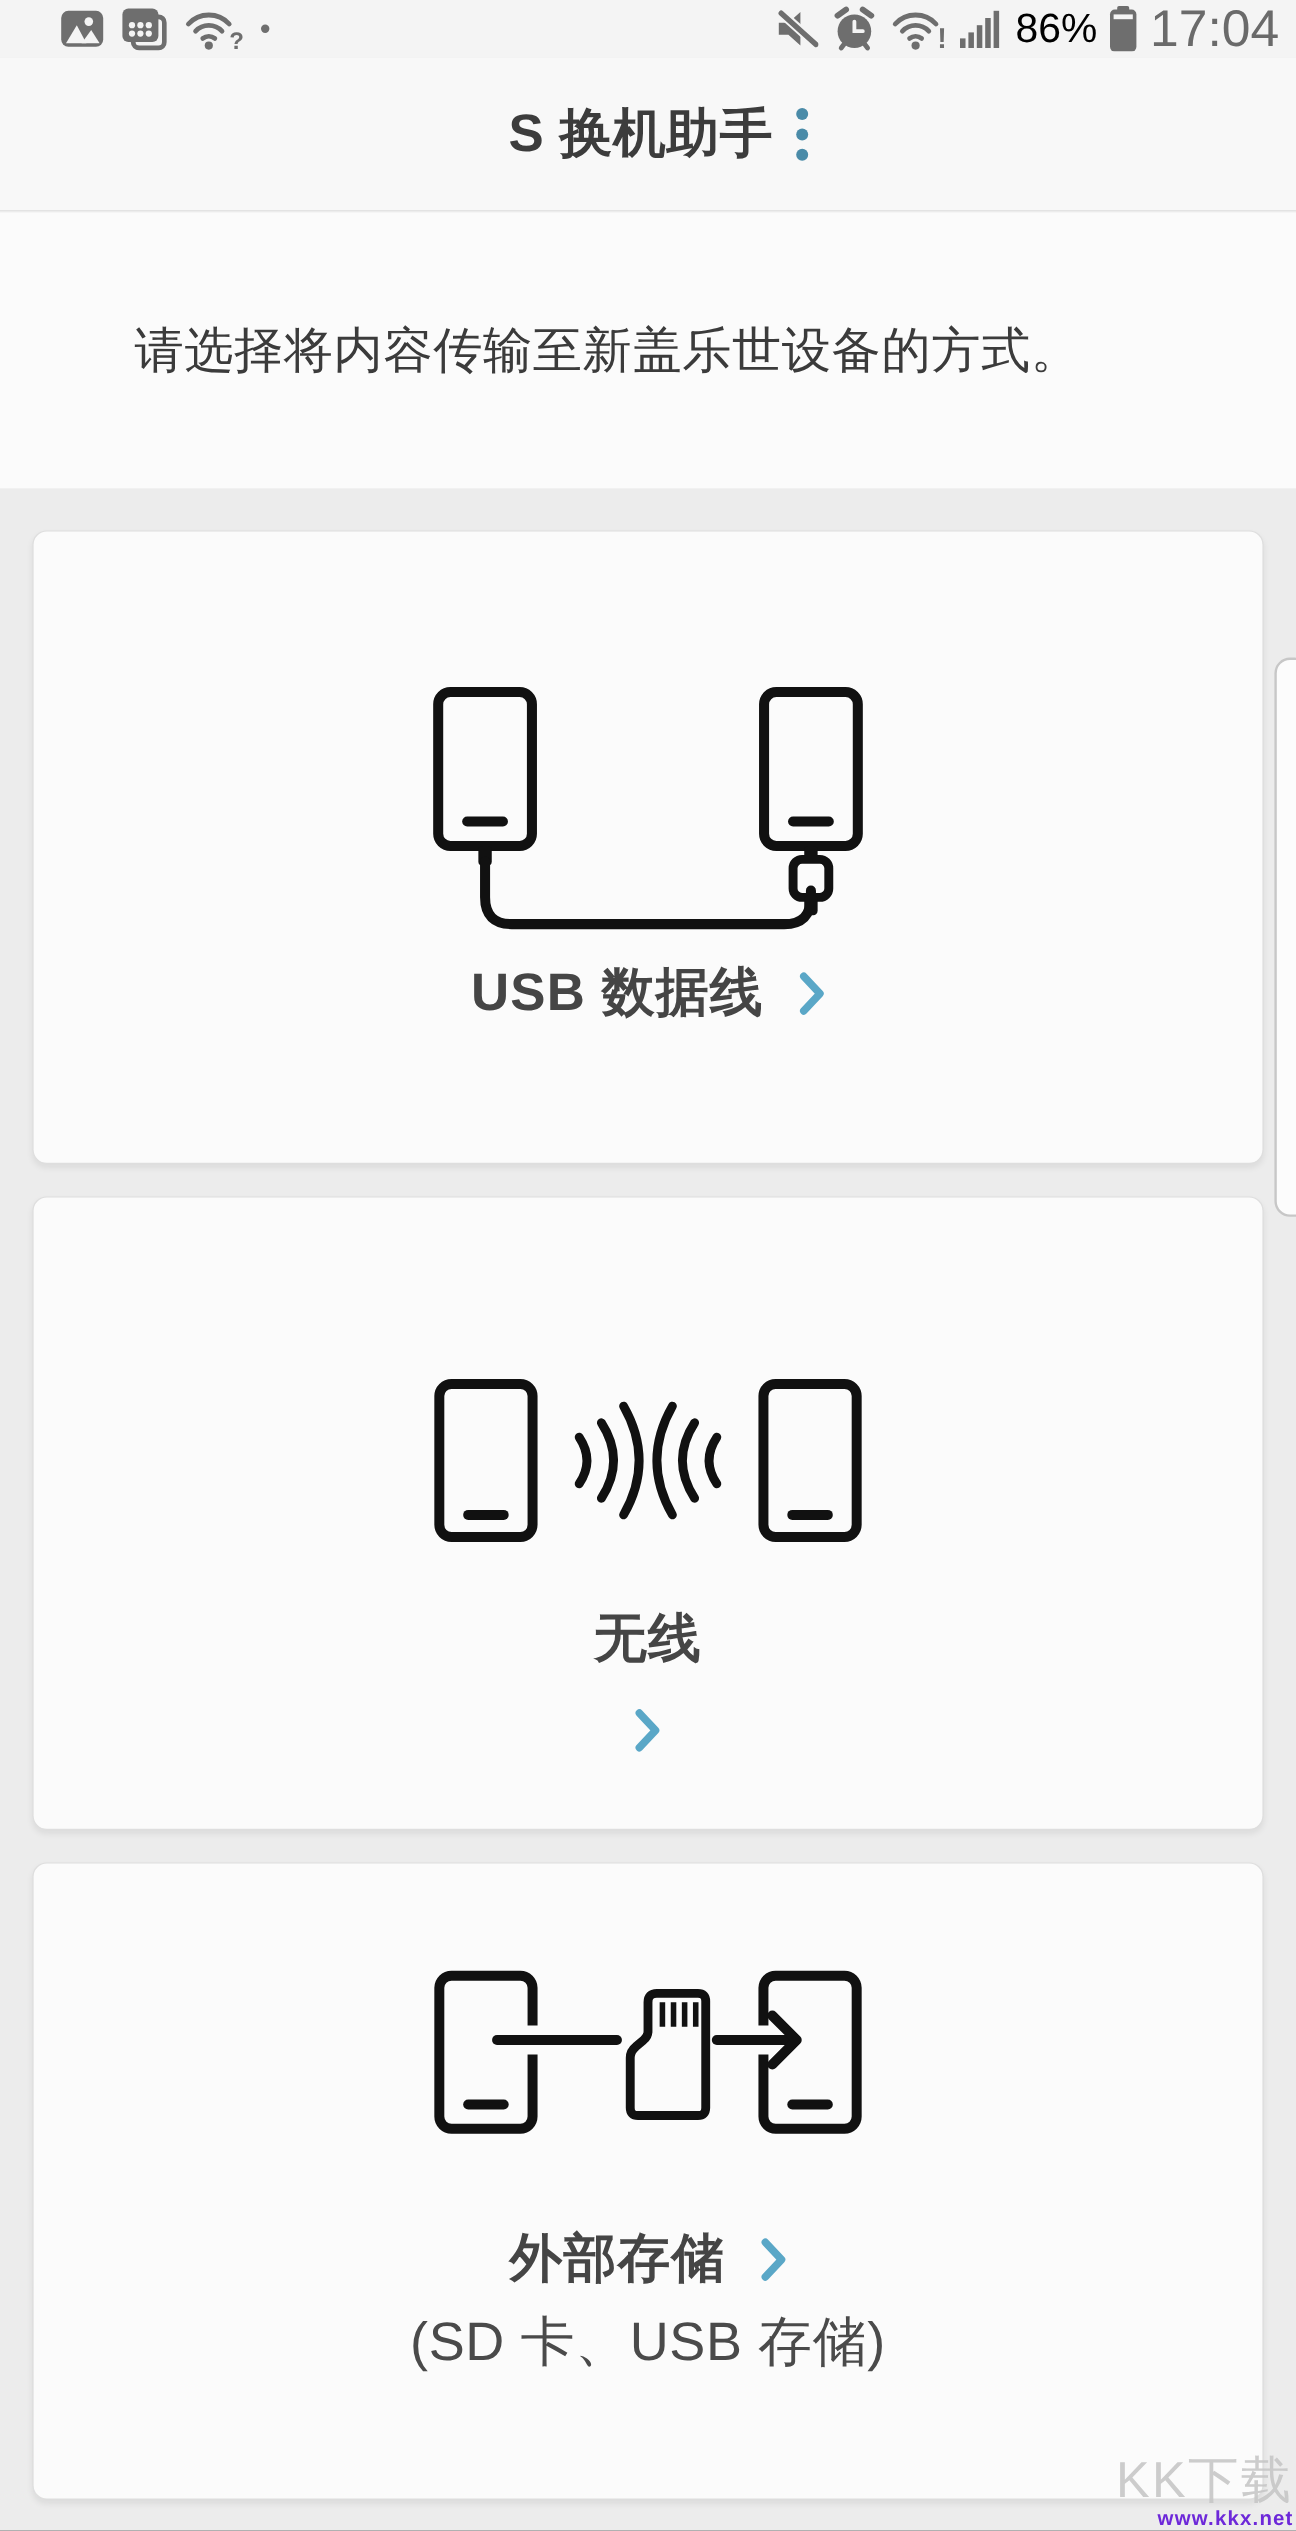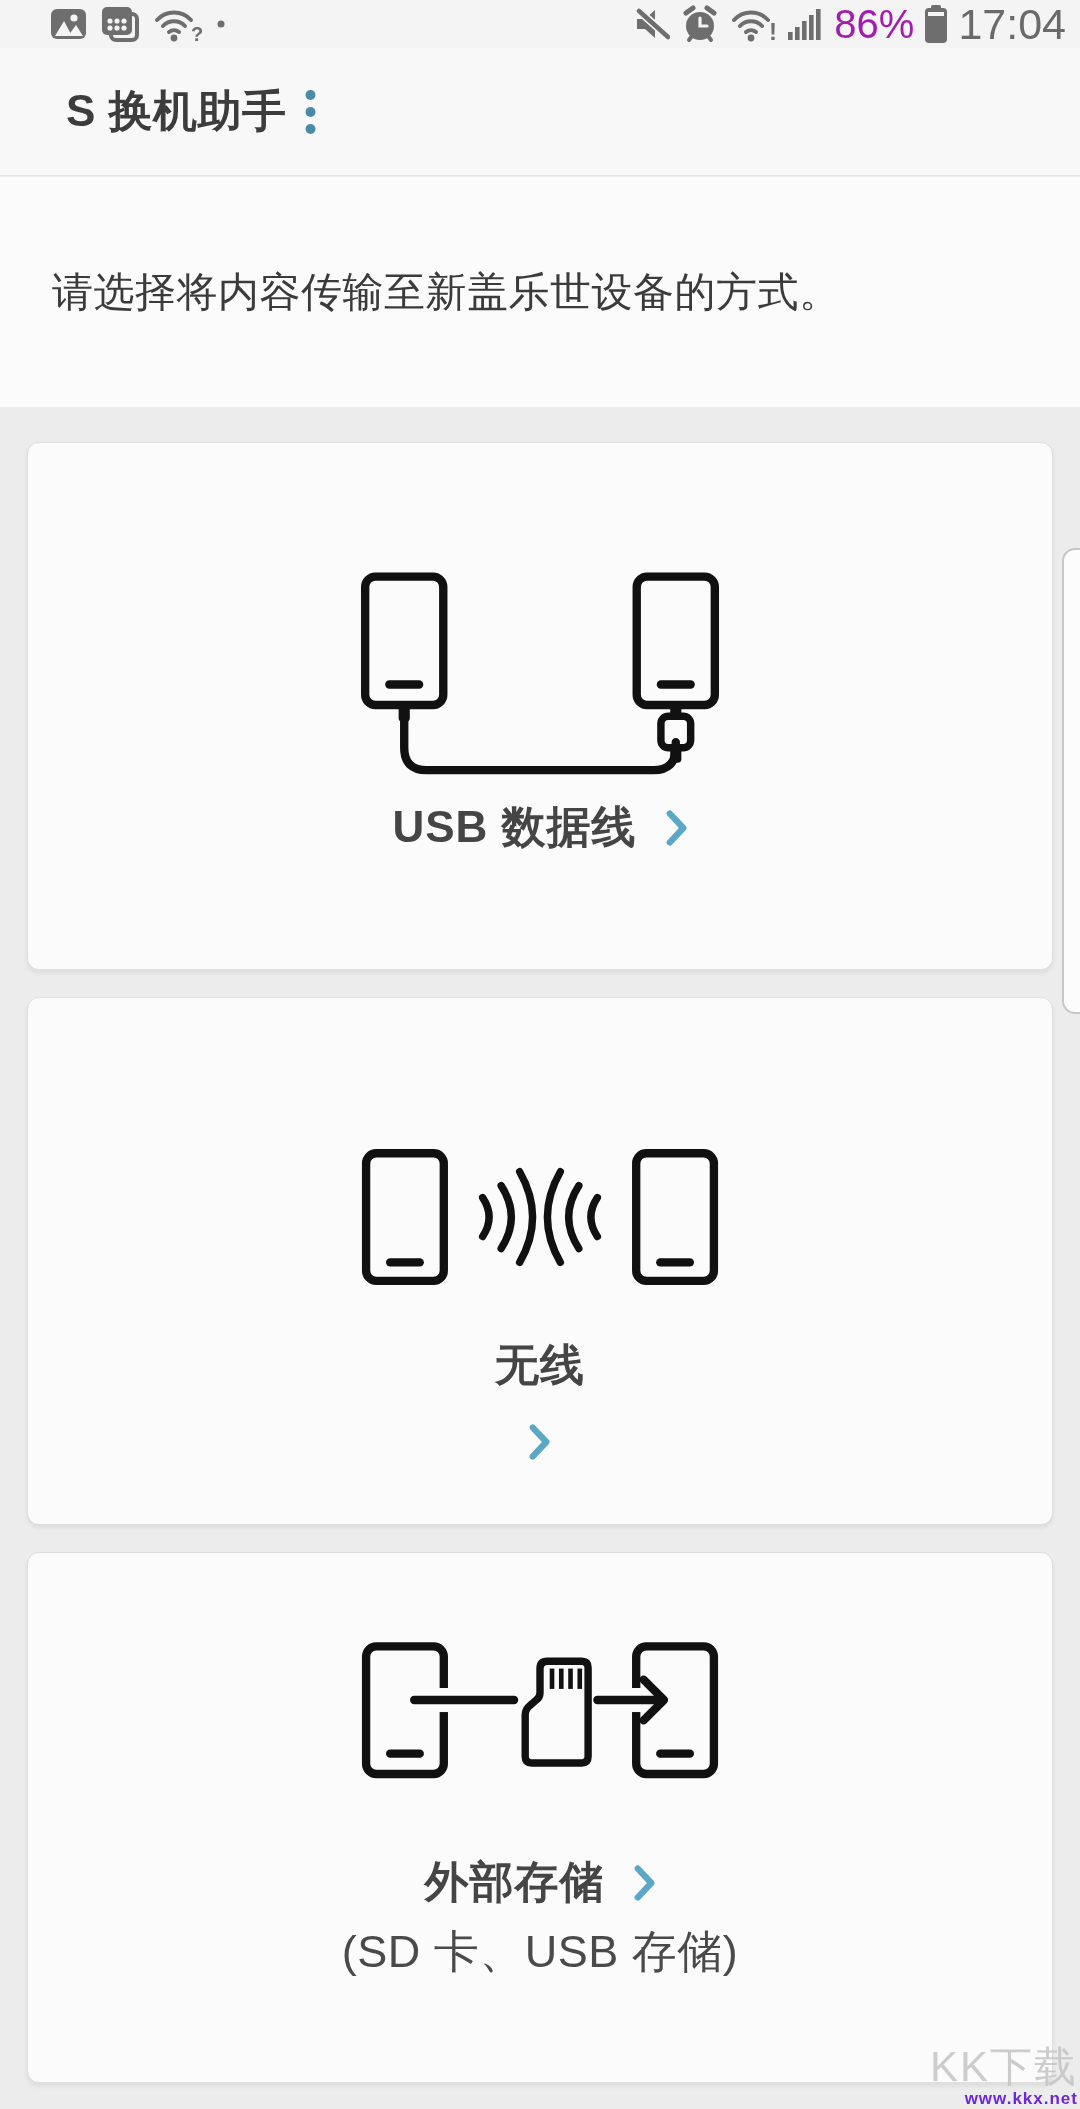--- a/index.html
+++ b/index.html
@@ -10,35 +10,35 @@
     -webkit-font-smoothing:antialiased;
   }
   
   .statusbar{
     position:absolute;top:0;left:0;width:100%;height:48px;background:#f4f4f4;
     display:flex;align-items:center;justify-content:space-between;
     padding:0 14px 0 50px;box-sizing:border-box;color:#6e6e6e;
   }
   .sb-left{display:flex;align-items:center;gap:14px;}
   .sb-right{display:flex;align-items:center;gap:10px;}
-  .sb-text{font-size:40px;color:#a21caf;letter-spacing:0;}
+  .sb-text{font-size:34px;color:#000000;letter-spacing:0;}
   .sb-time{font-size:43px;color:#6a6a6a;}
   .sb-ic{display:block;}
   
   .appbar{
     position:absolute;top:48px;left:0;width:100%;height:128px;background:#f8f8f8;
-    display:flex;align-items:center;justify-content:flex-start;
+    display:flex;align-items:center;justify-content:center;
     padding:0 30px 0 66px;box-sizing:border-box;border-bottom:1px solid #e3e3e3;
   }
   .app-title{font-size:44px;font-weight:bold;color:#3c3c3c;letter-spacing:0.5px;}
   .menu-btn{width:48px;height:80px;display:flex;align-items:center;justify-content:center;cursor:pointer;}
   
   .intro{
     position:absolute;top:177px;left:0;width:100%;height:230px;background:#fbfbfb;
-    display:flex;align-items:center;box-sizing:border-box;padding-left:52px;
+    display:flex;align-items:center;box-sizing:border-box;padding-left:112px;
   }
   .intro-text{font-size:41px;color:#3b3b3b;letter-spacing:0.5px;}
   
   .cards{position:absolute;top:410px;left:0;width:100%;}
   .card{
     position:absolute;left:27px;width:1026px;background:#fbfbfb;
     border:1px solid #dedede;border-radius:12px;box-sizing:border-box;
     box-shadow:0 3px 5px rgba(0,0,0,.07);
     display:flex;flex-direction:column;align-items:center;cursor:pointer;
   }

